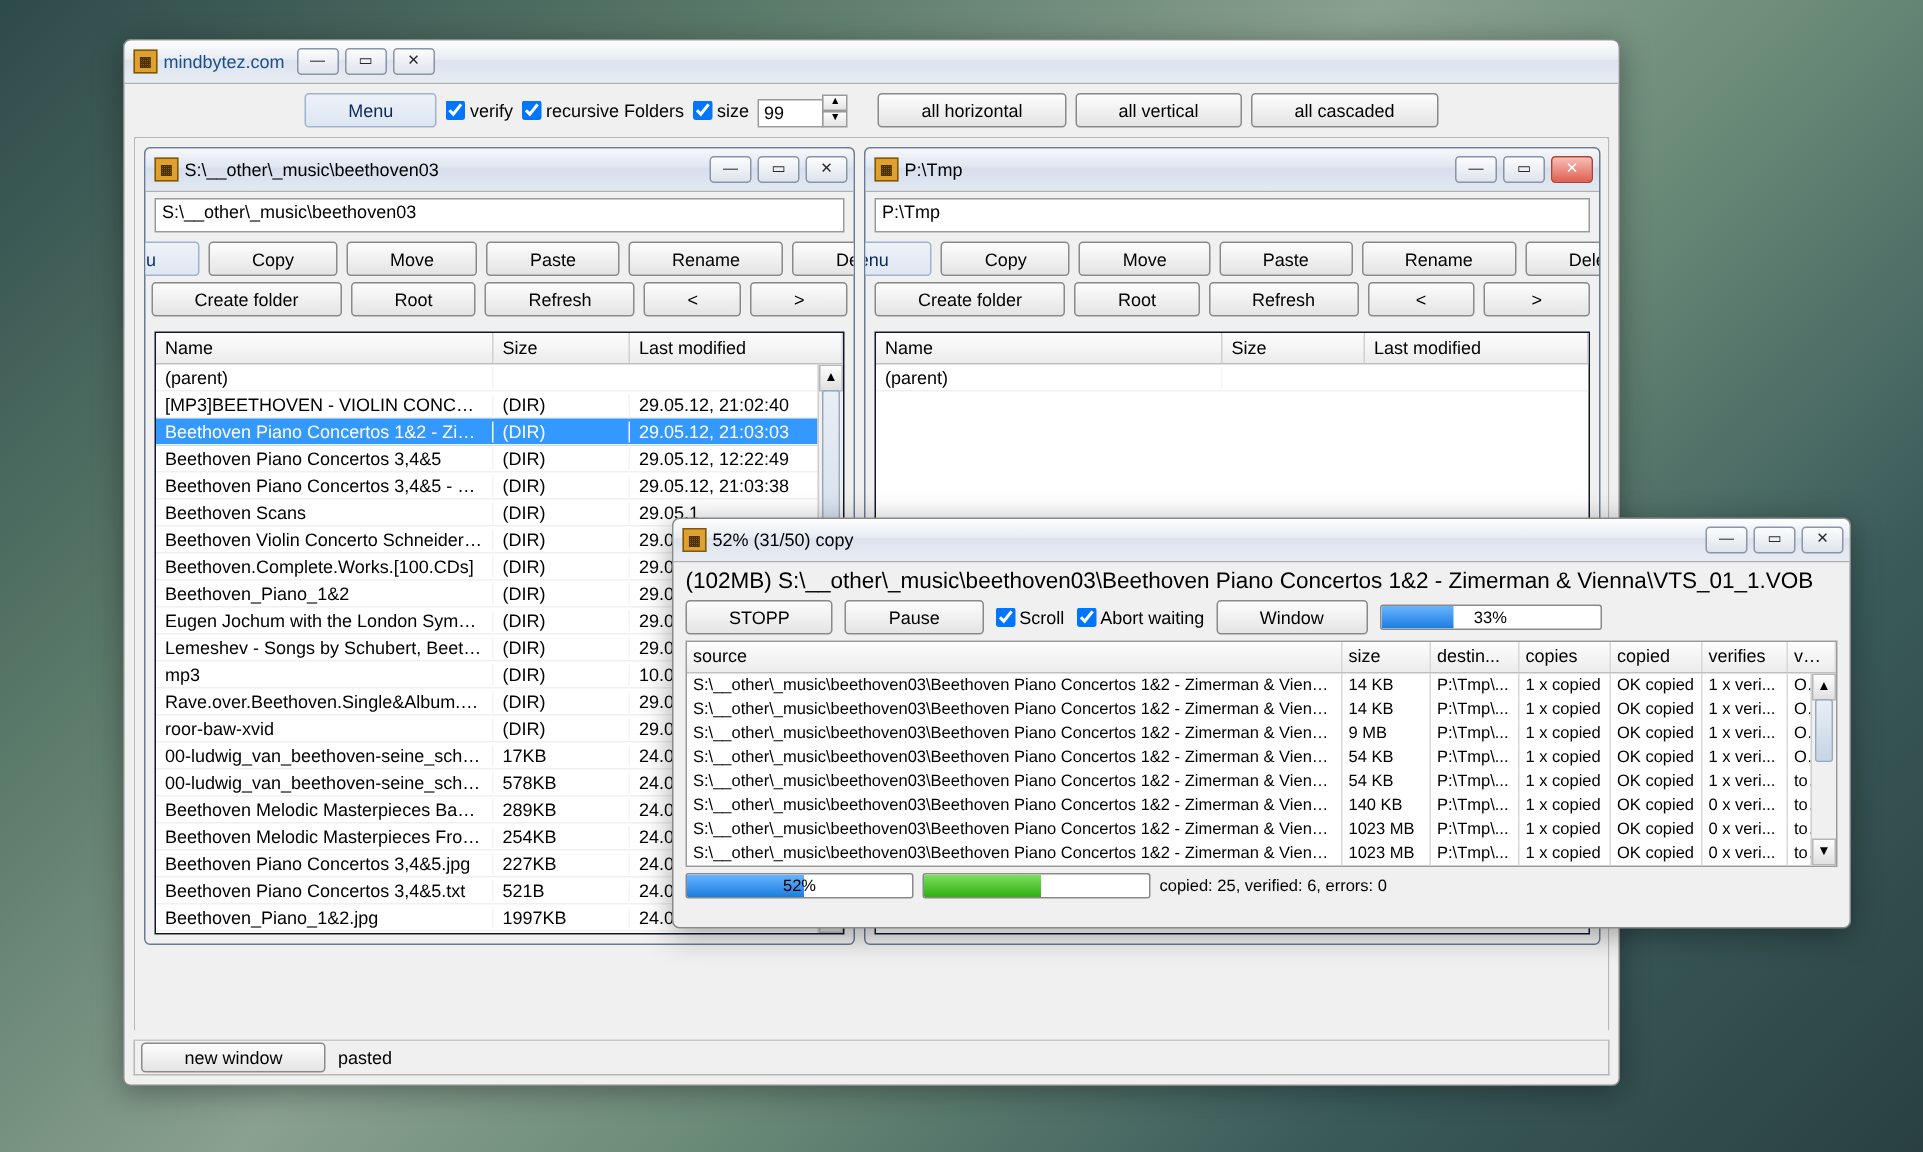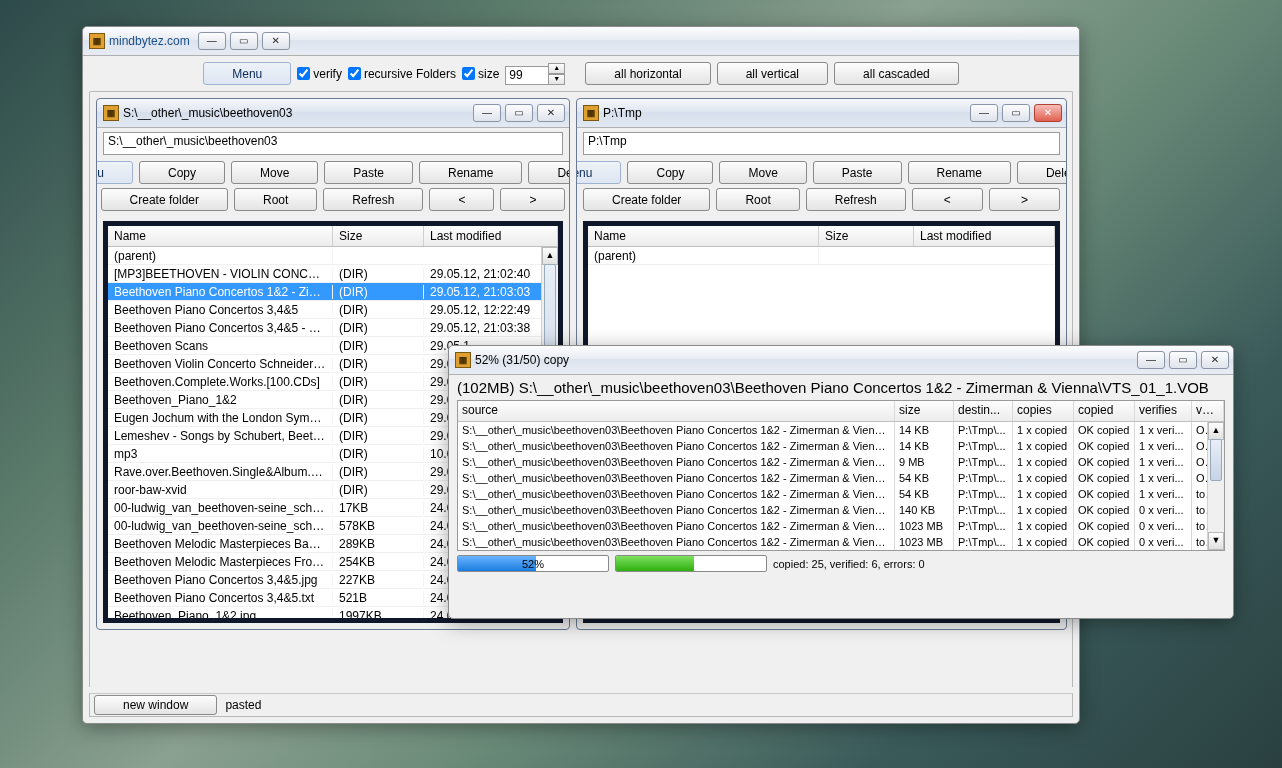--- a/index.html
+++ b/index.html
@@ -40,21 +40,21 @@
   .client{flex:1;margin:0 6px 6px 6px;border:1px solid #b8b8b8;background:#f0f0f0;position:relative;overflow:hidden;
     border-radius:2px 2px 0 0;border-bottom:none;}
   .statusbar{height:22px;margin:0 6px 6px 6px;border:1px solid #b8b8b8;border-top:1px solid #c8c8c8;
     background:#f0f0f0;display:flex;align-items:center;padding:0 4px;gap:8px;}
   
   .pane{position:absolute;display:flex;flex-direction:column;border:1px solid #6a7a95;border-radius:4px;background:#f0f0f0;}
   .paneBody{flex:1;display:flex;flex-direction:column;overflow:hidden;padding:4px 6px 6px 6px;}
   .pathbox{height:19px;border:1px solid #9a9a9a;background:#fff;padding:1px 4px;margin-bottom:4px;white-space:nowrap;overflow:hidden;}
   .btnrow{display:flex;gap:6px;justify-content:center;margin:2px 0;}
   
-  .listwrap{flex:1;border:5px solid #0f172a;background:#fff;margin-top:8px;display:flex;flex-direction:column;overflow:hidden;}
+  .listwrap{flex:1;border:1px solid #0f172a;background:#fff;margin-top:8px;display:flex;flex-direction:column;overflow:hidden;}
   .lhdr{display:flex;background:linear-gradient(#fdfdfd,#ececec);border-bottom:1px solid #c0c0c0;height:20px;flex:none;}
   .lhdr>div{border-right:1px solid #d0d0d0;padding:3px 6px;white-space:nowrap;overflow:hidden;}
   .lbody{flex:1;overflow:hidden;position:relative;}
   .lrow{display:flex;height:17px;align-items:center;border-bottom:1px solid #f0f0f0;}
   .lrow>div{padding:0 6px;white-space:nowrap;overflow:hidden;text-overflow:ellipsis;border-right:1px solid #f4f4f4;}
   .lrow.sel{background:#3399ff;color:#fff;}
   .vscroll{position:absolute;right:0;top:0;bottom:0;width:16px;background:#f0f0f0;border-left:1px solid #d0d0d0;}
   .vscroll .thumb{position:absolute;left:2px;right:2px;background:linear-gradient(#e8eef6,#c6d4e6);border:1px solid #9ab;border-radius:2px;}
   .vscroll .arr{position:absolute;left:0;right:0;height:16px;background:linear-gradient(#fdfdfd,#e0e0e0);border:1px solid #b8b8b8;text-align:center;font-size:9px;line-height:14px;}
   
@@ -318,20 +318,37 @@
     <span class="ticon">▦</span>
     <span class="ttext">52%  (31/50) copy</span>
     <div class="wbtns">
       <div class="wbtn">—</div>
       <div class="wbtn">▭</div>
       <div class="wbtn">✕</div>
     </div>
   </div>
   <div class="progressBody">
     <div style="white-space:nowrap;overflow:hidden;font-size:15px;">(102MB) S:\__other\_music\beethoven03\Beethoven Piano Concertos 1&amp;2 - Zimerman &amp; Vienna\VTS_01_1.VOB</div>
+    <div style="display:flex;align-items:center;gap:8px;">
+      <span class="btn">STOPP</span>
+      <span class="btn">Pause</span>
+      <label class="chk">
+          <input type="checkbox" checked="" style="">
+          <span>Scroll</span>
+        </label>
+      <label class="chk">
+          <input type="checkbox" checked="" style="">
+          <span>Abort waiting</span>
+        </label>
+      <span class="btn">Window</span>
+      <div class="pbar" style="width:146px">
+        <div class="fill" id="filebar" style="width: 33%;"></div>
+          <div class="lbl">33%</div>
+      </div>
+    </div>
 
     <div class="ptable">
       <div class="phdr">
         <div style="width:428px">source</div>
         <div style="width:50px">size</div>
         <div style="width:50px">destin...</div>
         <div style="width:52px">copies</div>
         <div style="width:52px">copied</div>
         <div style="width:48px">verifies</div>
         <div style="flex:1">verified</div>

